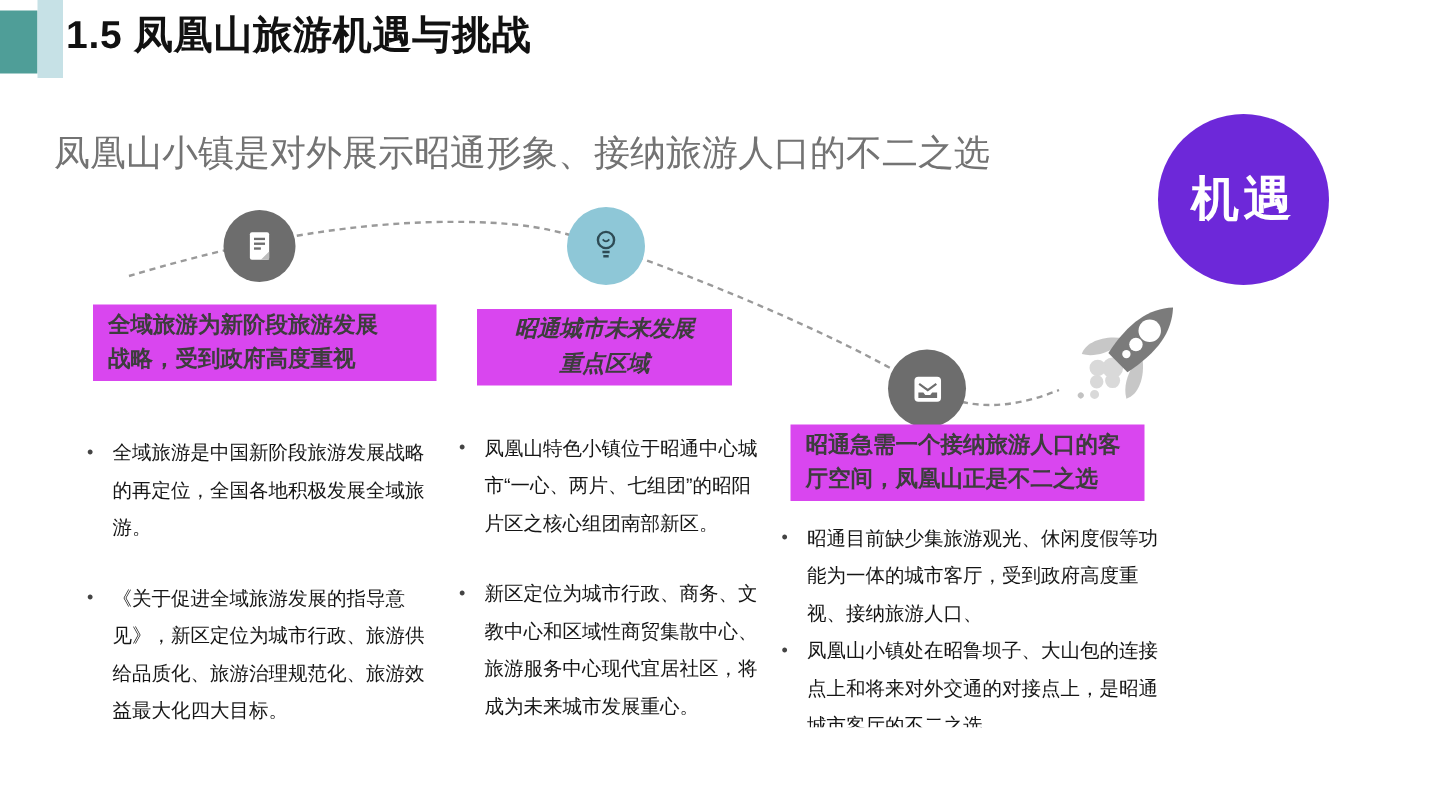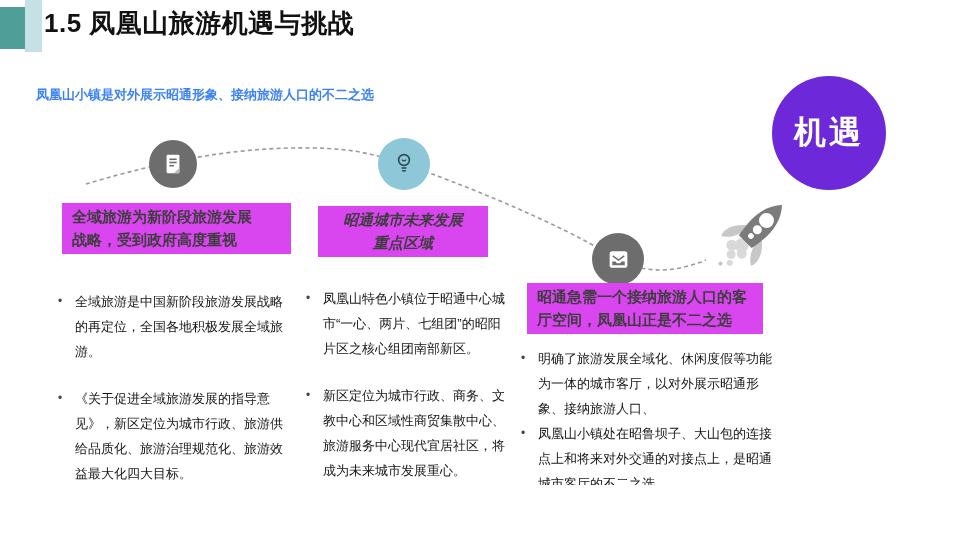--- a/index.html
+++ b/index.html
@@ -2,21 +2,21 @@
 <html><head>
 <meta charset="utf-8">
 <style>
   html,body{margin:0;padding:0;background:#ffffff;}
   body{font-family:"Liberation Sans","DejaVu Sans",sans-serif;}
   .slide{position:relative;width:960px;height:485px;background:#ffffff;overflow:hidden;}
   .abs{position:absolute;}
   .accent-dark{left:0;top:7px;width:25px;height:42px;background:#4f9e98;}
   .accent-light{left:25px;top:0;width:17px;height:52px;background:#c6e1e6;}
   .title{left:44px;top:8px;width:322px;font-size:26px;line-height:1.18;font-weight:bold;color:#111;letter-spacing:0.5px;}
-  .subtitle{left:36px;top:86px;width:700px;font-size:13px;font-weight:bold;color:#3b82f6;}
+  .subtitle{left:36px;top:86px;width:700px;font-size:24px;font-weight:normal;color:#737373;}
   .badge{left:772px;top:76px;width:114px;height:114px;border-radius:50%;background:#6d28d9;display:flex;align-items:center;justify-content:center;font-size:32px;font-weight:bold;color:#ffffff;letter-spacing:3px;}
   .curve-svg{left:0;top:0;width:960px;height:541px;pointer-events:none;}
   .milestone{border-radius:50%;display:flex;align-items:center;justify-content:center;}
   .m-gray{background:#6d6d6d;}
   .m-teal{background:#8ec7d7;}
   .col-header{background:#d946ef;color:#3d3d3d;font-weight:bold;font-size:15px;line-height:1.5;display:flex;align-items:center;}
   .col-header.center{justify-content:center;text-align:center;font-style:italic;}
   .bullets{color:#151515;font-size:13px;line-height:25px;}
   .bullet{display:flex;}
   .bullet .marker{width:17px;flex:none;color:#444;font-size:12px;}
@@ -105,21 +105,21 @@
     <div class="bullet" style="margin-top:22px;">
       <span class="marker">•</span>
       <span class="btext" style="max-width:190px;">新区定位为城市行政、商务、文教中心和区域性商贸集散中心、旅游服务中心现代宜居社区，将成为未来城市发展重心。</span>
     </div>
   </div>
 
   <div class="abs col-header" style="left:527px;top:283px;width:236px;min-height:48px;padding:3px 10px;box-sizing:border-box;">昭通急需一个接纳旅游人口的客厅空间，凤凰山正是不二之选</div>
   <div class="abs bullets" style="left:521px;top:346px;width:258px;">
     <div class="bullet">
       <span class="marker">•</span>
-      <span class="btext" style="max-width:240px;">明确了旅游发展全域化、休闲度假等功能为一体的城市客厅，以对外展示昭通形象、接纳旅游人口、</span>
+      <span class="btext" style="max-width:240px;">昭通目前缺少集旅游观光、休闲度假等功能为一体的城市客厅，受到政府高度重视、接纳旅游人口、</span>
     </div>
     <div class="bullet" style="margin-top:0;">
       <span class="marker">•</span>
       <span class="btext" style="max-width:240px;">凤凰山小镇处在昭鲁坝子、大山包的连接点上和将来对外交通的对接点上，是昭通城市客厅的不二之选。</span>
     </div>
   </div>
 
 </div>
 
 </body></html>

